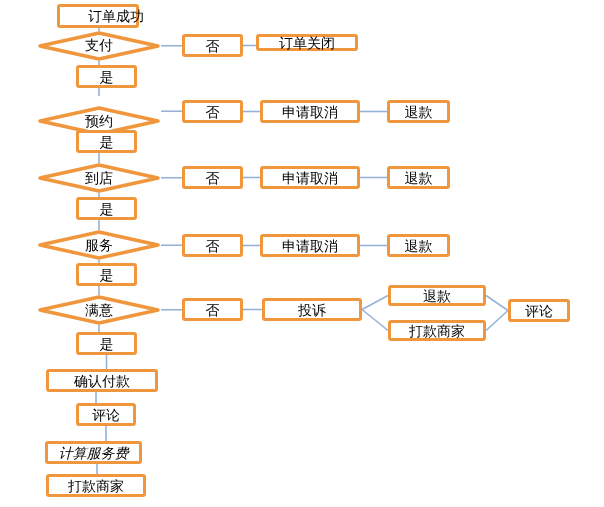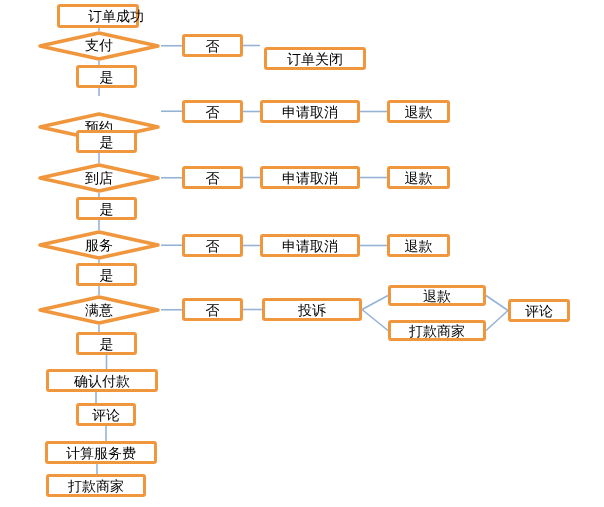--- a/index.html
+++ b/index.html
@@ -84,27 +84,27 @@
       </div>
       <div class="node diamond" style="left: 37px; top: 31px; width: 124px; height: 30px; font-family: Liberation Serif, serif;">
         <svg width="124" height="30" viewBox="0 0 124 30">
           <polygon points="62,2 121,15 62,28 3,15" fill="#FFFFFF" stroke="#F0963C" stroke-width="3.5" stroke-linejoin="round"></polygon>
         </svg>
         <span class="label">支付</span>
       </div>
       <div class="node rect" style="left: 182px; top: 34px; width: 61px; height: 23px;">
         <span class="label">否</span>
       </div>
-      <div class="node rect" style="left: 264px; top: 34px; width: 102px; height: 23px; margin-top: 13px;">
+      <div class="node rect" style="left: 256px; top: 34px; width: 102px; height: 17px;">
         <span class="label">订单关闭</span>
       </div>
       <div class="node rect" style="left: 76px; top: 65px; width: 61px; height: 23px;">
         <span class="label">是</span>
       </div>
-      <div class="node diamond" style="left: 37px; top: 112px; width: 124px; height: 30px;">
+      <div class="node diamond" style="left: 37px; top: 106px; width: 124px; height: 30px;">
         <svg width="124" height="30" viewBox="0 0 124 30">
           <polygon points="62,2 121,15 62,28 3,15" fill="#FFFFFF" stroke="#F0963C" stroke-width="3.5" stroke-linejoin="round"></polygon>
         </svg>
         <span class="label">预约</span>
       </div>
       <div class="node rect" style="left: 182px; top: 100px; width: 61px; height: 23px;">
         <span class="label">否</span>
       </div>
       <div class="node rect" style="left: 260px; top: 100px; width: 100px; height: 23px;">
         <span class="label">申请取消</span>
@@ -174,20 +174,20 @@
       </div>
       <div class="node rect" style="left: 76px; top: 332px; width: 61px; height: 23px;">
         <span class="label">是</span>
       </div>
       <div class="node rect" style="left: 46px; top: 369px; width: 112px; height: 23px;">
         <span class="label">确认付款</span>
       </div>
       <div class="node rect" style="left: 76px; top: 403px; width: 60px; height: 23px;">
         <span class="label">评论</span>
       </div>
-      <div class="node rect" style="left: 45px; top: 441px; width: 112px; height: 23px;">
+      <div class="node rect" style="left: 45px; top: 441px; width: 97px; height: 23px; font-style: italic;">
         <span class="label">计算服务费</span>
       </div>
       <div class="node rect" style="left: 46px; top: 474px; width: 100px; height: 23px;">
         <span class="label">打款商家</span>
       </div>
     </div>
 </div>
 
 </body></html>

